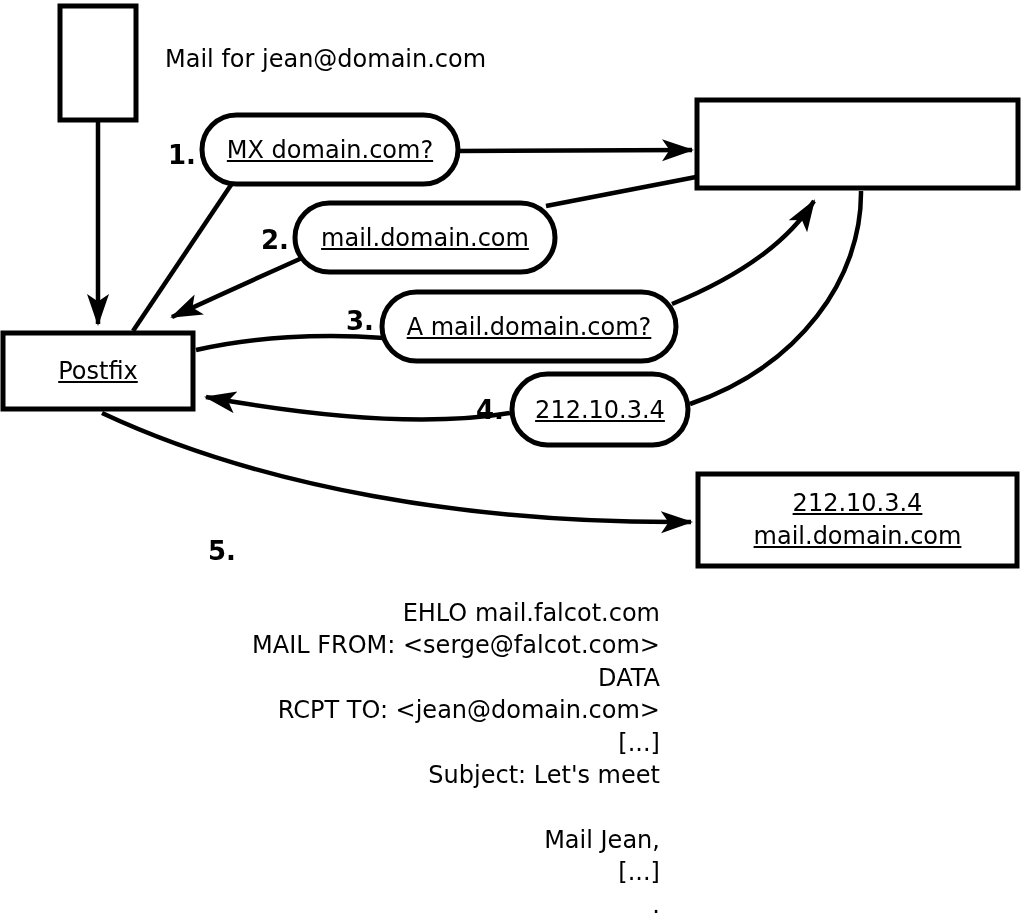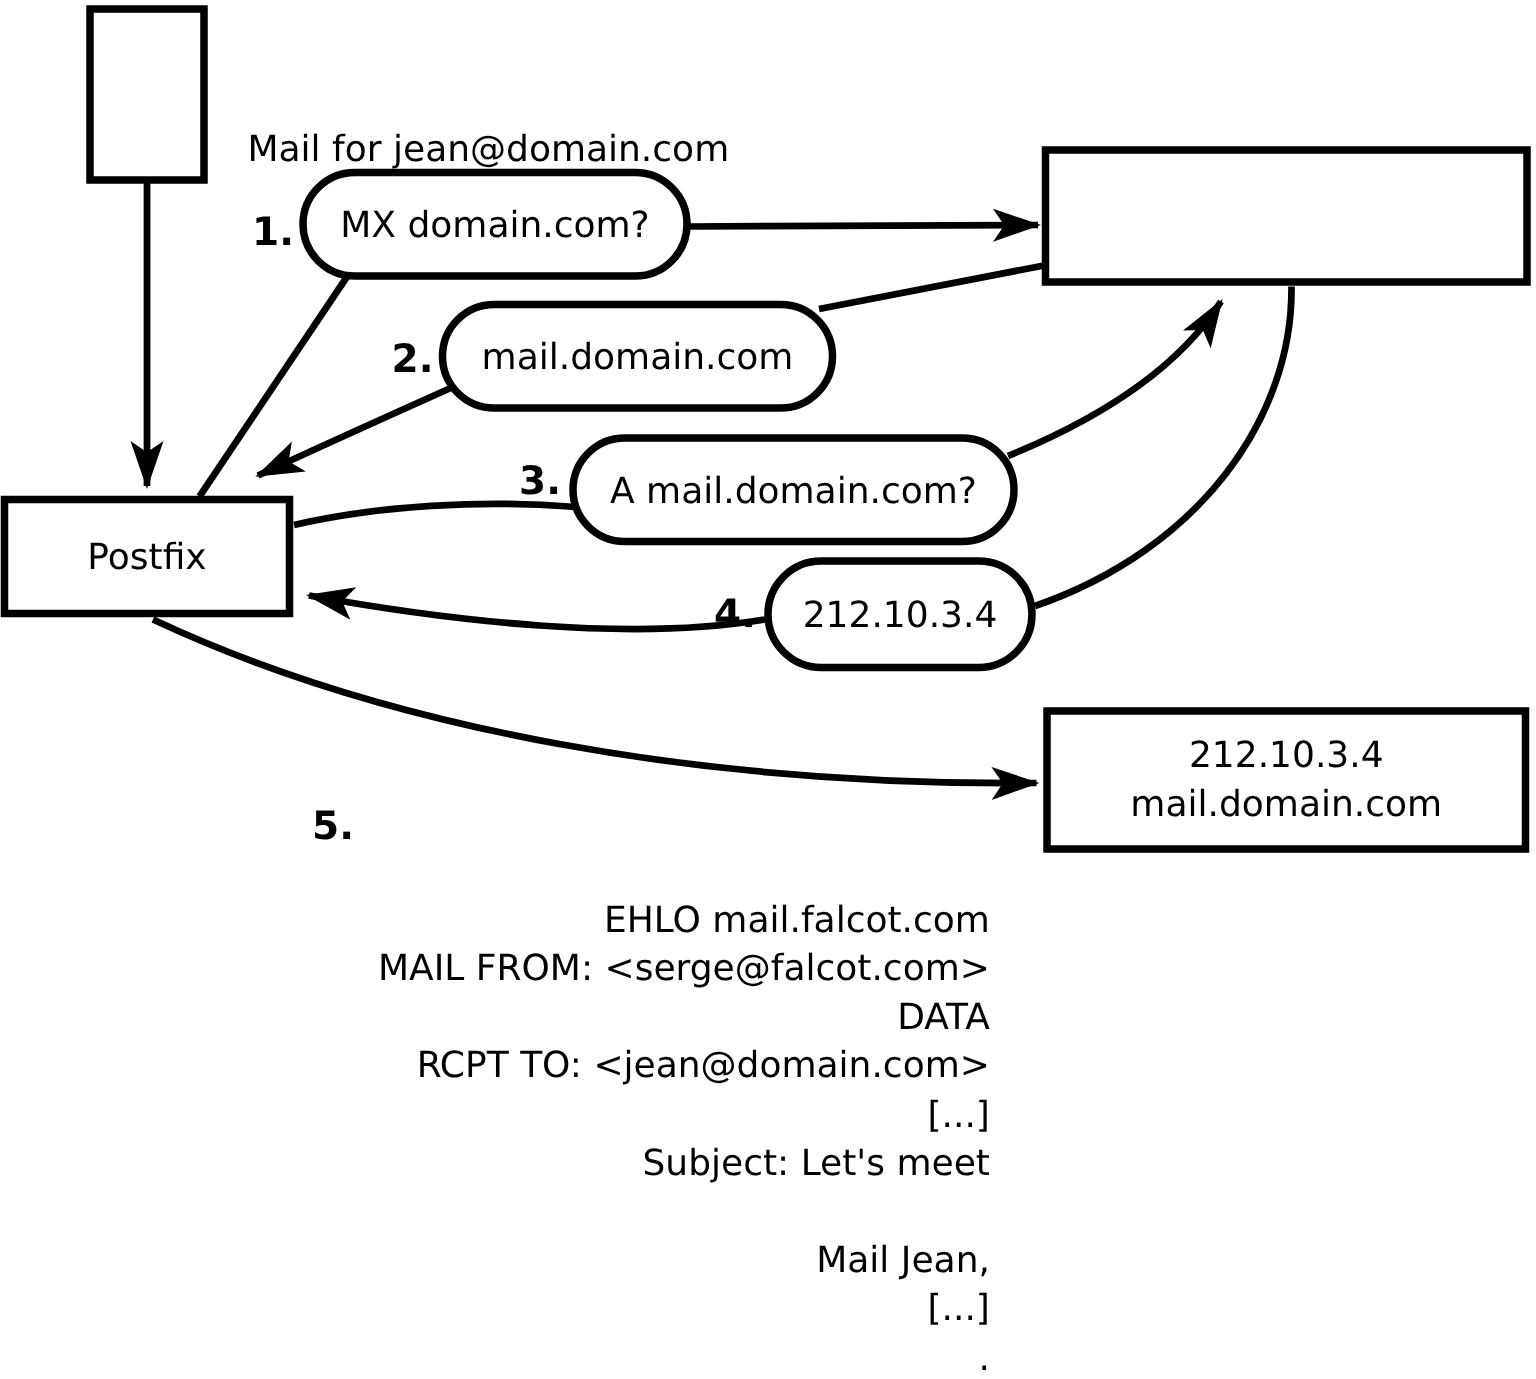--- a/index.html
+++ b/index.html
@@ -10,22 +10,23 @@
     background:#fff;
     font-family:"DejaVu Sans","Liberation Sans",sans-serif;
     color:#000;
     overflow:hidden;
   }
   .layer{position:absolute;left:0;top:0;}
   .t{position:absolute;white-space:pre;}
   .center{
     display:flex;align-items:center;justify-content:center;
     text-align:center;
+    text-decoration:underline;
   }
-  .lbl{font-size:24px;margin-top:40px;}
+  .lbl{font-size:24px;}
   .num{
     font-weight:bold;font-size:26px;
     text-align:right;line-height:30px;
   }
   .smtp-block{
     position:absolute;left:252px;top:597px;
     font-size:24px;
   }
   .smtp-line{height:32.4px;line-height:32.4px;white-space:pre;text-align:right;}
   

